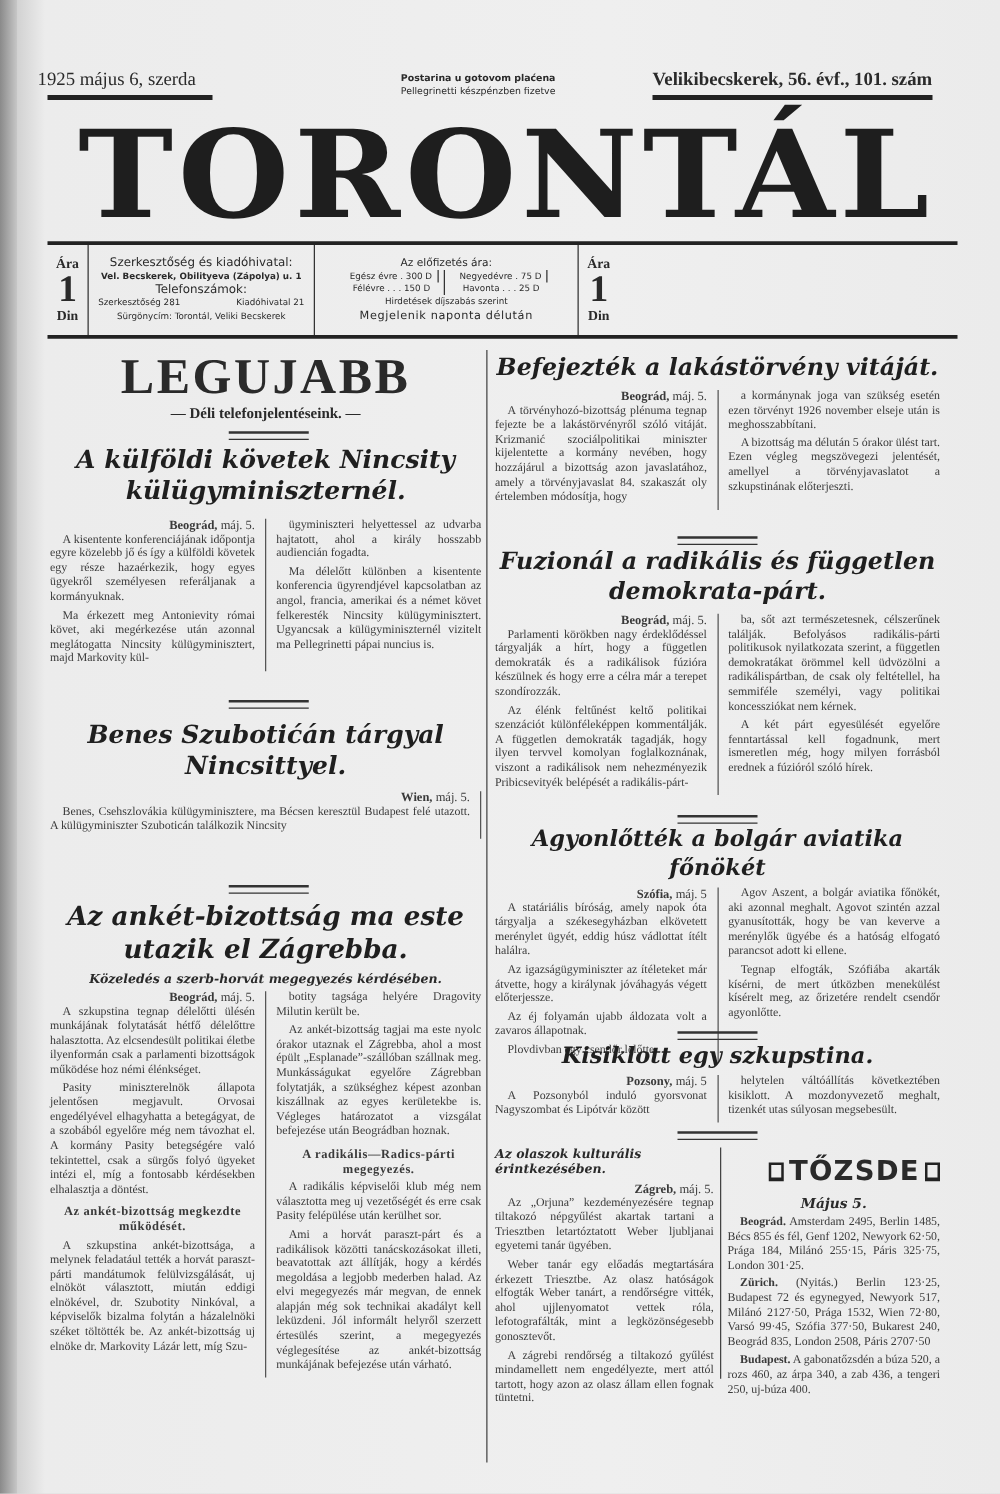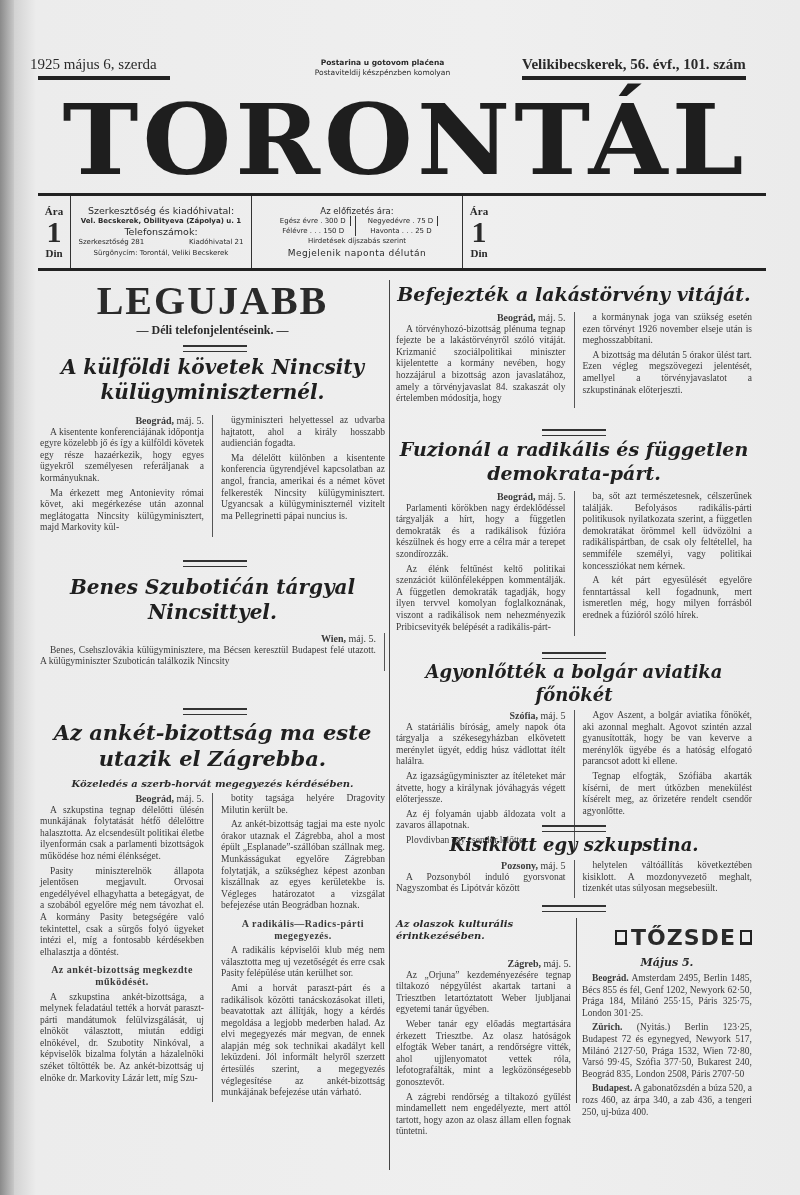--- a/index.html
+++ b/index.html
@@ -57,21 +57,21 @@
 </head>
 <body>
 
 <div class="edge-left"></div>
 <div class="page"></div>
 
 <div class="abs top-date">1925 május 6, szerda</div>
 <div class="abs rule-thick" style="left:38px;top:76px;width:132px;"></div>
 <div class="abs top-center">
   <div style="font-weight:bold">Postarina u gotovom plaćena</div>
-  <div>Postaviteldij készpénzben komolyan</div>
+  <div>Pellegrinetti készpénzben fizetve</div>
 </div>
 <div class="abs top-right">Velikibecskerek, 56. évf., 101. szám</div>
 <div class="abs rule-thick" style="left:522px;top:76px;width:224px;"></div>
 <div class="abs masthead">TORONTÁL</div>
 
 <div class="abs infobar">
   <div class="cell price">
     <span class="a">Ára</span>
     <span class="n">1</span>
     <span class="d">Din</span>
@@ -227,21 +227,21 @@
     <div class="sep"></div>
     <div>
         <p>helytelen váltóállítás következtében kisiklott. A mozdonyvezető meghalt, tizenkét utas súlyosan megsebesült.</p>
       </div>
   </div>
 </div>
 <div class="abs dbl" style="left:542px;top:905px;width:64px;"></div>
 
 <div class="abs" style="left:396px;top:918px;width:175px;">
   <div class="kicker" style="text-align:left;font-size:10px;line-height:12px;">Az olaszok kulturális érintkezésében.</div>
-  <div class="body2" style="margin-top:16px;">
+  <div class="body2" style="margin-top:4px;">
     <div>
       <div class="dateline"><b>Zágreb,</b> <span>máj. 5.</span></div>
       <p>Az „Orjuna” kezdeményezésére tegnap tiltakozó népgyűlést akartak tartani a Triesztben letartóztatott Weber ljubljanai egyetemi tanár ügyében.</p>
       <p>Weber tanár egy előadás megtartására érkezett Triesztbe. Az olasz hatóságok elfogták Weber tanárt, a rendőrségre vitték, ahol ujjlenyomatot vettek róla, lefotografálták, mint a legközönségesebb gonosztevőt.</p>
       <p>A zágrebi rendőrség a tiltakozó gyűlést mindamellett nem engedélyezte, mert attól tartott, hogy azon az olasz állam ellen fognak tüntetni.</p>
     </div>
   </div>
 </div>
 <div class="abs vrule" style="left:576px;top:918px;height:185px;"></div>
 

